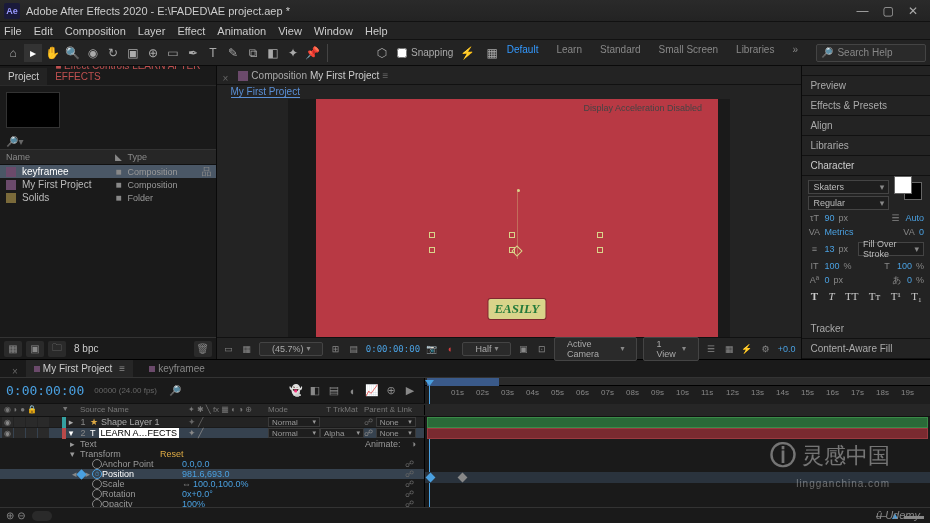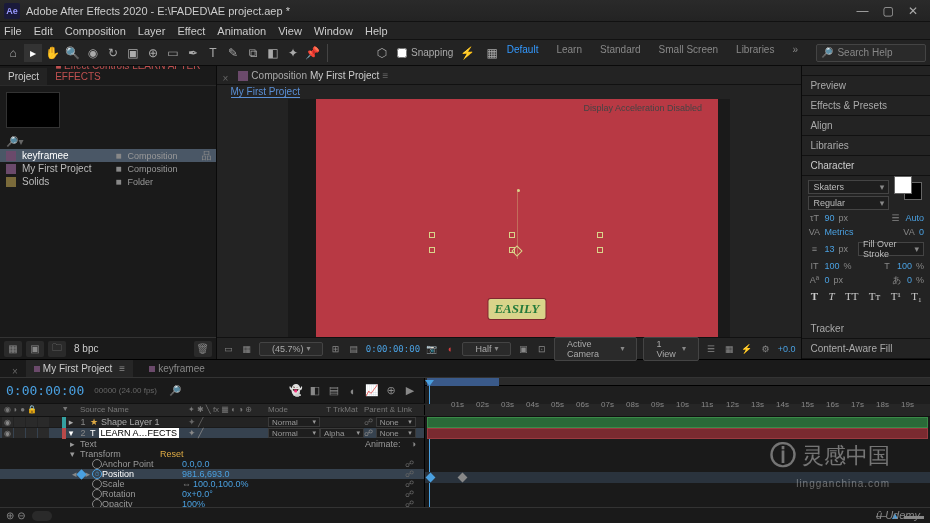--- a/index.html
+++ b/index.html
@@ -87,21 +87,21 @@
 .tl-head { height:26px; display:flex; border-bottom:1px solid #111; }
 .tl-left { width:425px; display:flex; flex-direction:column; border-right:1px solid #000;}
 .tl-left-head{display:flex;align-items:center;height:26px;padding:0 6px;gap:6px;}
 .tl-time { font-family:"Consolas",monospace; font-size:13px; color:#4aa0e0; cursor:text;}
 .tl-icons{display:flex;gap:3px;margin-left:auto;}
 .tl-icons .ico{width:16px;height:16px;display:flex;align-items:center;justify-content:center;color:#888;cursor:pointer;font-size:11px;}
 .tl-ruler{flex:1;height:26px;position:relative;background:#1e1e1e;}
 .tl-ruler-top{height:8px;background:#2a2a2a;border-bottom:1px solid #000;position:relative;}
 .tl-ruler-top .bar{position:absolute;top:0;height:8px;background:#3a5a8a;}
 .tl-ruler-ticks{height:18px;position:relative;font-size:8px;color:#888;}
-.tl-ruler-ticks span{position:absolute;top:2px;margin-top:12px;}
+.tl-ruler-ticks span{position:absolute;top:2px;}
 .tl-cols{height:13px;background:#262626;display:flex;font-size:8px;color:#777;align-items:center;border-bottom:1px solid #111;}
 .tl-body{flex:1;display:flex;overflow:hidden;}
 .tl-body-left{width:425px;border-right:1px solid #000;display:flex;flex-direction:column;font-size:9px;}
 .tl-row{height:11px;display:flex;align-items:center;color:#aaa;cursor:pointer;}
 .tl-row.layer{background:#232323;border-bottom:1px solid #1a1a1a;}
 .tl-row.sel{background:#36424f;color:#fff;}
 .tl-row .toggles{width:62px;display:flex;gap:1px;padding-left:2px;}
 .tl-row .tg{width:11px;height:10px;background:#2a2a2a;display:flex;align-items:center;justify-content:center;font-size:8px;color:#888;}
 .tl-row .cbar{width:4px;height:11px;}
 .tl-row .idx{width:14px;text-align:center;color:#888;}
@@ -203,20 +203,26 @@
 
   <div class="left-col">
     <div class="panel-tabs">
       <div class="panel-tab active">Project</div>
       <div class="panel-tab red">■ <span>Effect Controls LEARN AFTER EFFECTS</span></div>
     </div>
     <div class="proj-header">
       <div class="proj-thumb"></div>
     </div>
     <div class="proj-search">🔎▾</div>
+    <div class="proj-cols">
+      <div class="c1">Name</div>
+      <div class="ico-slot">◣</div>
+      <div class="c2">Type</div>
+      <div class="ico-slot"></div>
+    </div>
     <div class="proj-row sel">
       <div class="swatch sw-comp"></div>
       <div class="name">keyframee</div>
       <div class="ico-slot">■</div>
       <div class="type">Composition</div>
       <div class="ico-slot">品</div>
     </div>
     <div class="proj-row">
       <div class="swatch sw-comp"></div>
       <div class="name">My First Project</div>

